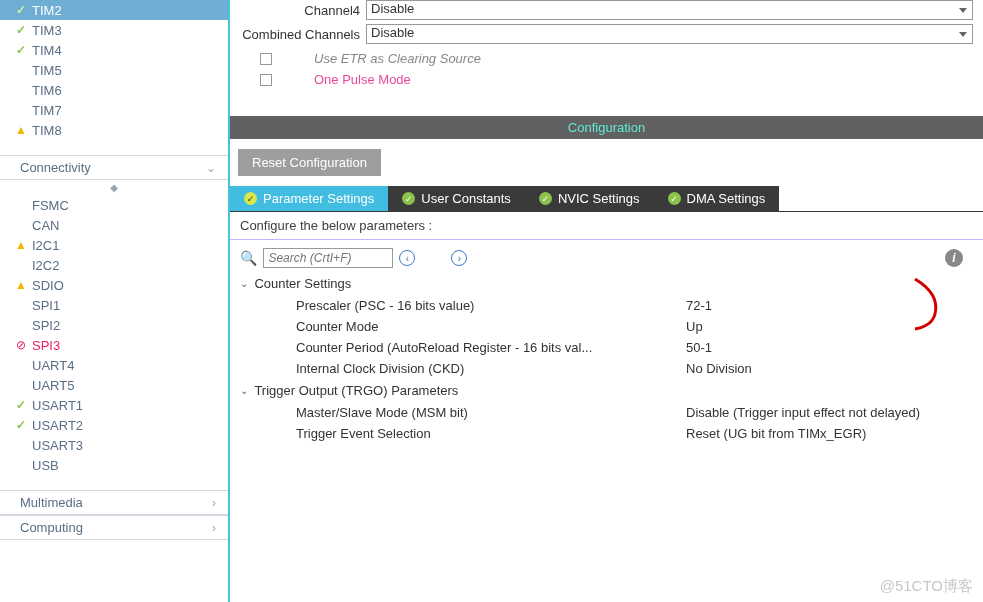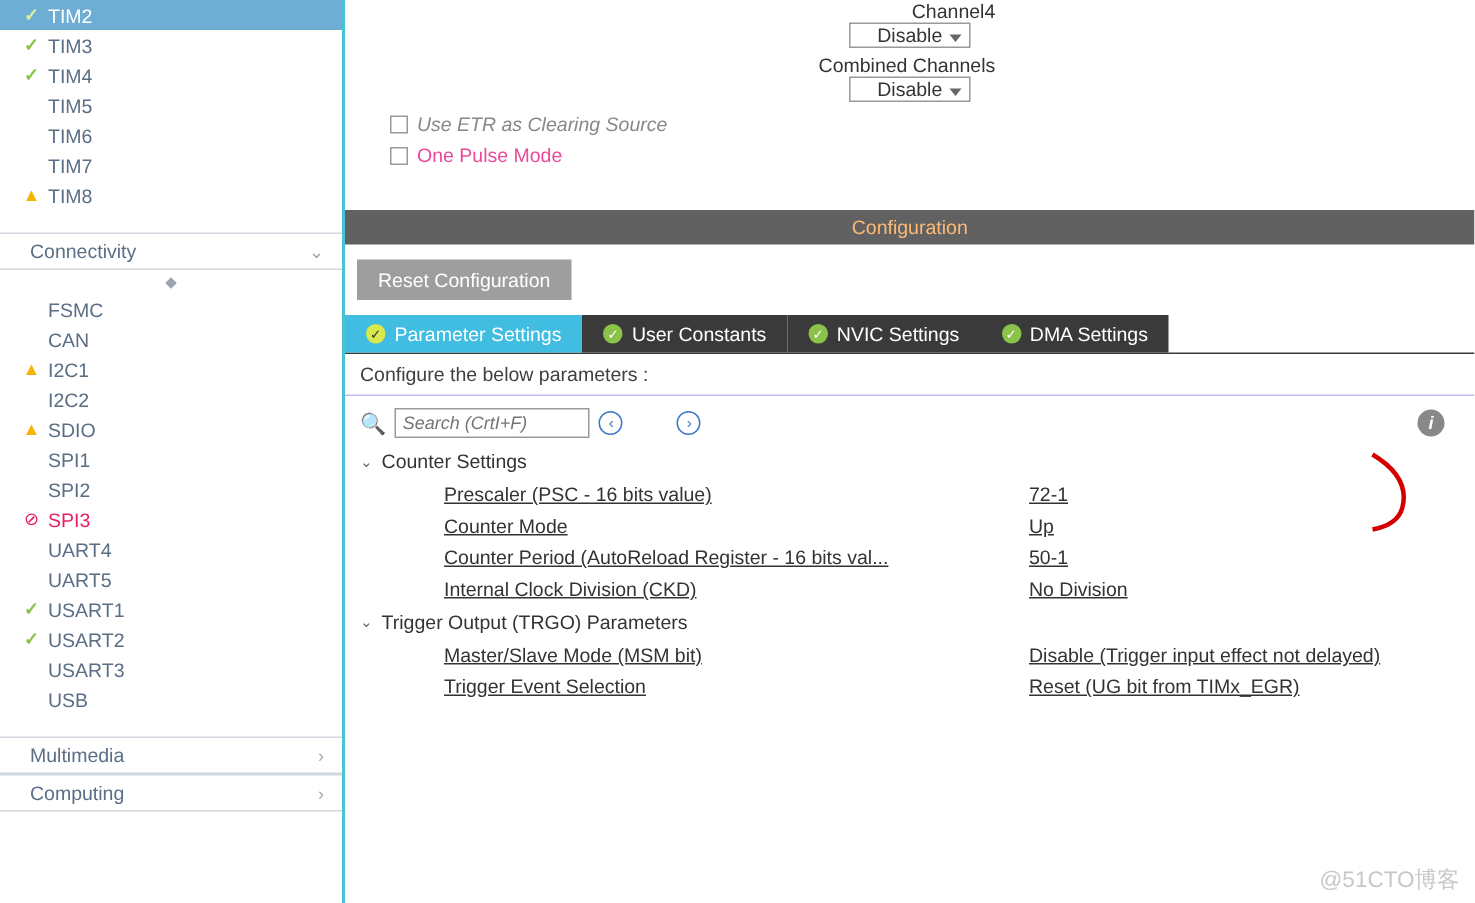--- a/index.html
+++ b/index.html
@@ -13,46 +13,46 @@
 .mark.check { color: #8bc34a; font-weight: bold; }
 .mark.warn { color: #f5b400; }
 .mark.deny { color: #e91e63; }
 .tree-item.selected .mark.check { color: #d4f0a0; }
 .section-header { display: flex; align-items: center; justify-content: space-between; padding: 4px 12px 4px 20px; color: #5a6e85; border-top: 1px solid #d0d7de; border-bottom: 1px solid #d0d7de; margin-top: 15px; cursor: pointer; }
 .section-header:first-of-type { margin-top: 14px; }
 .section-header .chev { color: #9aa5b1; font-size: 12px; }
 .sort-arrows { text-align: center; color: #9aa5b1; font-size: 10px; padding: 2px 0; }
 .main { flex: 1; display: flex; flex-direction: column; overflow: hidden; }
 .top-form { padding: 0 10px 6px 10px; }
-.form-row { display: flex; align-items: center; margin-bottom: 4px; flex-direction: column; }
+.form-row { display: flex; align-items: center; margin-bottom: 4px; }
 .form-label { width: 126px; text-align: right; padding-right: 6px; color: #333; font-size: 13px; }
-.form-select { flex: 1; height: 20px; border: 1px solid #999; background: #fff; font-size: 13px; padding: 0 18px; position: relative; }
+.form-select { flex: 1; height: 20px; border: 1px solid #999; background: #fff; font-size: 13px; padding: 0 4px; position: relative; }
 .form-select::after { content: ""; position: absolute; right: 5px; top: 7px; border-left: 4px solid transparent; border-right: 4px solid transparent; border-top: 5px solid #666; }
-.check-row { display: flex; align-items: center; padding: 3px 0 3px 20px; color: #888; font-size: 13px; }
+.check-row { display: flex; align-items: center; padding: 3px 0 3px 20px; color: #888; font-size: 13px; gap: 36px; }
 .check-row.enabled { color: #ec4899; }
 .check-row .cb { width: 12px; height: 12px; border: 1px solid #999; margin-right: 6px; background: #fff; }
-.config-bar { background: #616161; color: #fdba74; text-align: center; padding: 4px 0; font-size: 13px; margin-top: 20px; }
+.config-bar { background: #616161; color: #5eead4; text-align: center; padding: 4px 0; font-size: 13px; margin-top: 20px; }
 .reset-btn { display: inline-block; background: #9e9e9e; color: #fff; padding: 6px 14px; margin: 10px 0 10px 8px; font-size: 13px; cursor: pointer; }
 .tabs { display: flex; border-bottom: 1px solid #3a3a3a; }
 .tab { padding: 5px 14px; font-size: 13px; color: #fff; display: flex; align-items: center; gap: 6px; cursor: pointer; }
 .tab.active { background: #40bde0; }
 .tab.inactive { background: #3a3a3a; }
 .tab .tabmark { width: 13px; height: 13px; border-radius: 50%; background: #8bc34a; display: inline-flex; align-items: center; justify-content: center; font-size: 9px; color: #fff; }
 .tab.active .tabmark { background: #d9e84a; color: #333; }
 .sub-label { padding: 6px 10px; color: #404040; font-size: 13px; border-bottom: 1px solid #c4b5fd; }
 .search-row { display: flex; align-items: center; gap: 6px; padding: 8px 10px 4px 10px; }
 .search-input { width: 130px; height: 20px; border: 1px solid #999; font-size: 12px; font-style: italic; color: #888; padding: 0 4px; }
 .nav-icon { color: #3b78c9; font-size: 14px; cursor: pointer; border: 1px solid #3b78c9; border-radius: 50%; width: 16px; height: 16px; display: inline-flex; align-items: center; justify-content: center; font-size: 10px; }
 .nav-icon.right { margin-left: 30px; }
 .info-icon { margin-left: auto; width: 18px; height: 18px; border-radius: 50%; background: #888; color: #fff; display: inline-flex; align-items: center; justify-content: center; font-size: 12px; font-style: italic; font-weight: bold; margin-right: 10px; }
 .search-icon { color: #3b78c9; font-size: 14px; }
 .param-area { padding: 0 10px; position: relative; }
 .group-header { display: flex; align-items: center; gap: 6px; padding: 4px 0; color: #333; font-weight: normal; cursor: pointer; }
 .group-header .chv { font-size: 10px; color: #666; }
-.param-row { display: flex; align-items: center; padding: 3px 0 3px 56px; color: #333; text-decoration: underline; }
+.param-row { display: flex; align-items: center; padding: 3px 0 3px 56px; color: #333; }
 .param-name { width: 390px; }
 .param-val { color: #333; }
 .annotation { position: absolute; left: 680px; top: 2px; pointer-events: none; }
 .annotation svg path { stroke: #d40000; stroke-width: 3; fill: none; }
 .watermark { position: absolute; right: 10px; bottom: 6px; color: #c8c8c8; font-size: 15px; z-index: 10; }
 </style>
 </head>
 <body>
 
 <div class="container">

